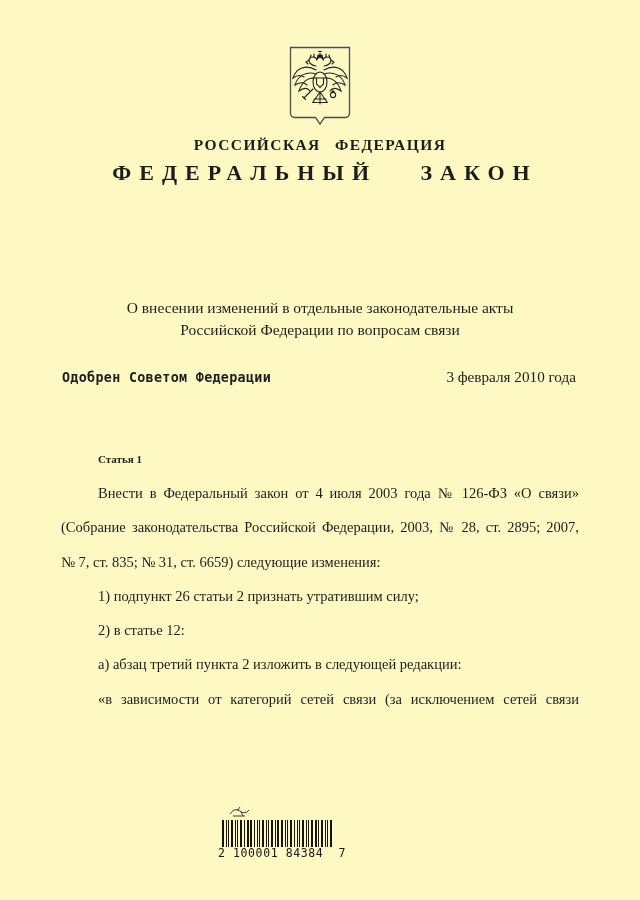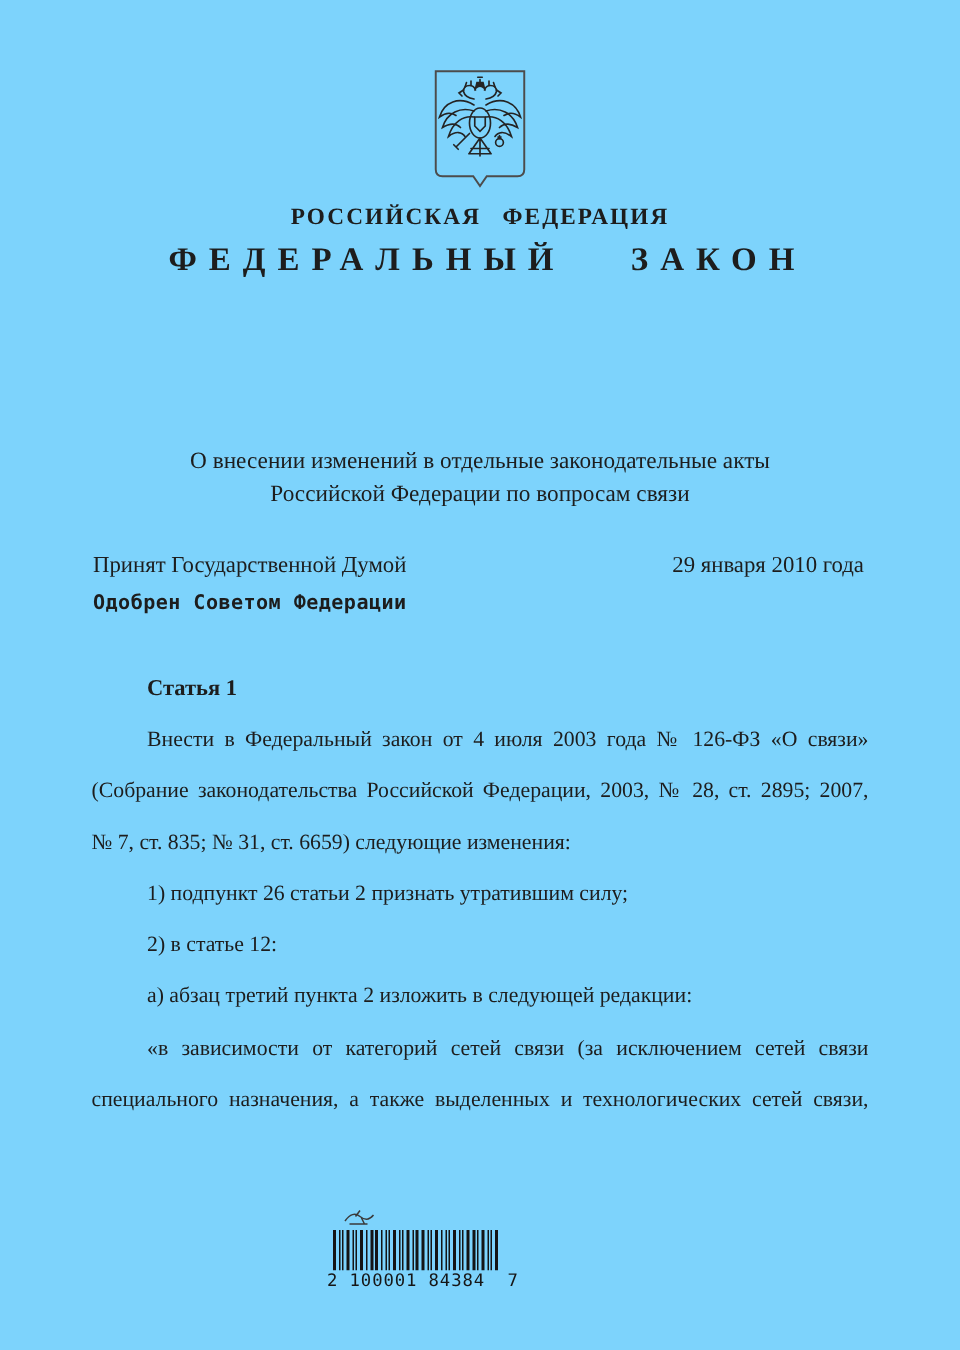--- a/index.html
+++ b/index.html
@@ -1,20 +1,20 @@
 <!DOCTYPE html>
 <html><head>
 <meta charset="utf-8">
 <style>
   html, body { margin: 0; padding: 0; background: #ffffff; }
   .page {
     position: relative;
     width: 640px;
     height: 900px;
-    background: #7dd3fc;
+    background: #fef9c3;
     color: #1d1d1d;
     font-family: "Liberation Serif", serif;
     overflow: hidden;
   }
 
   
   .emblem { position: absolute; left: 288px; top: 44px; width: 64px; height: 84px; }
 
   
   .country {
@@ -46,21 +46,21 @@
     font-size: 15.2px;
   }
   .adoption .row .label-mono {
     font-family: "DejaVu Sans Mono", monospace;
     font-size: 13.4px; font-weight: 600; letter-spacing: 0.3px;
   }
 
   
   .article-heading {
     position: absolute; left: 98px; top: 449px;
-    font-size: 15px; font-weight: bold; line-height: 20px;
+    font-size: 11px; font-weight: bold; line-height: 20px;
   }
 
   
   .body-lines {
     position: absolute; left: 61px; top: 476px; width: 518px;
     font-size: 14.5px;
   }
   .body-lines .line {
     height: 34.3px; line-height: 34.3px;
     white-space: nowrap;
@@ -125,39 +125,35 @@
   <div class="country">РОССИЙСКАЯ ФЕДЕРАЦИЯ</div>
   <div class="doctype">ФЕДЕРАЛЬНЫЙ ЗАКОН</div>
 
   <div class="law-title">
     <div>О внесении изменений в отдельные законодательные акты</div>
     <div>Российской Федерации по вопросам связи</div>
   </div>
 
   <div class="adoption">
     <div class="row">
-      <span>Принят Государственной Думой</span>
-      <span>29 января 2010 года</span>
-    </div>
-    <div class="row">
       <span class="label-mono">Одобрен Советом Федерации</span>
+      <span>3 февраля 2010 года</span>
     </div>
   </div>
 
   <div class="article-heading">Статья 1</div>
 
   <div class="body-lines">
     <div class="line justify indent">Внести в Федеральный закон от 4 июля 2003 года № 126-ФЗ «О связи»</div>
     <div class="line justify">(Собрание законодательства Российской Федерации, 2003, № 28, ст. 2895; 2007,</div>
     <div class="line">№ 7, ст. 835; № 31, ст. 6659) следующие изменения:</div>
     <div class="line indent">1) подпункт 26 статьи 2 признать утратившим силу;</div>
     <div class="line indent">2) в статье 12:</div>
     <div class="line indent">а) абзац третий пункта 2 изложить в следующей редакции:</div>
     <div class="line justify indent">«в зависимости от категорий сетей связи (за исключением сетей связи</div>
-    <div class="line justify">специального назначения, а также выделенных и технологических сетей связи,</div>
   </div>
 
   <div class="stamp-mark">
     <svg width="44" height="14" viewBox="0 0 44 14" xmlns="http://www.w3.org/2000/svg">
       <g stroke="#3a3a3a" fill="none" stroke-width="1">
         <path d="M3 9 q5 -7 10 -3 t9 -1"></path>
         <path d="M6 11 h12 M10 6 l3 -4 M14 7 l2 4"></path>
       </g>
     </svg>
   </div>

